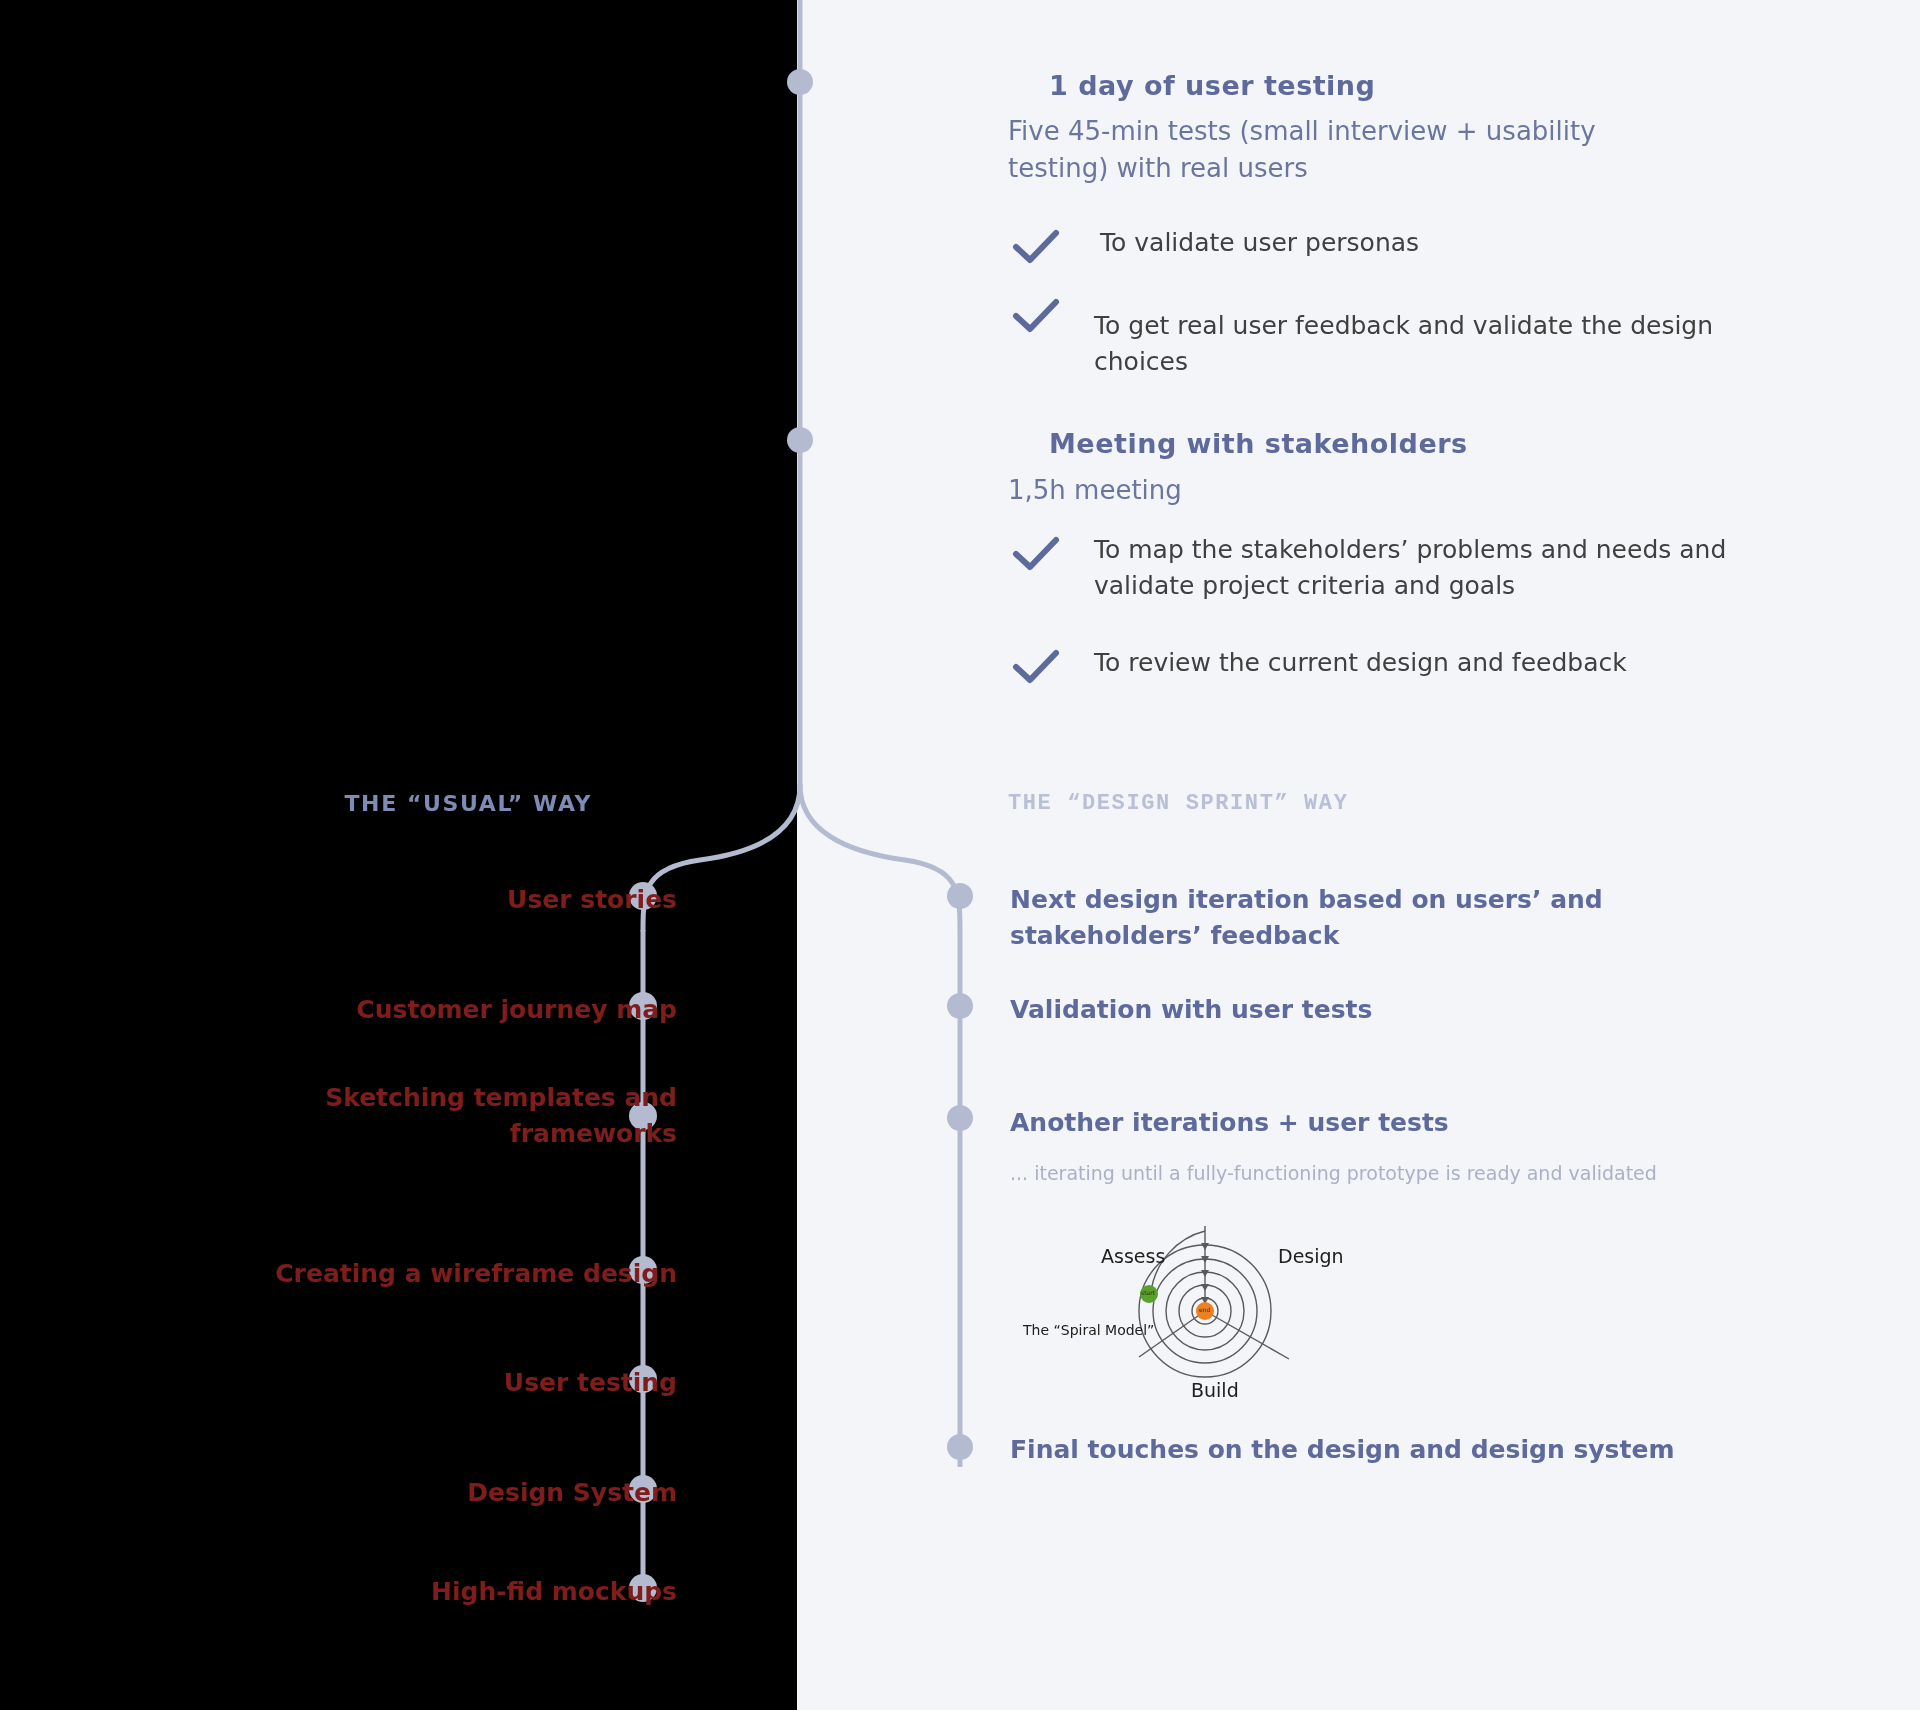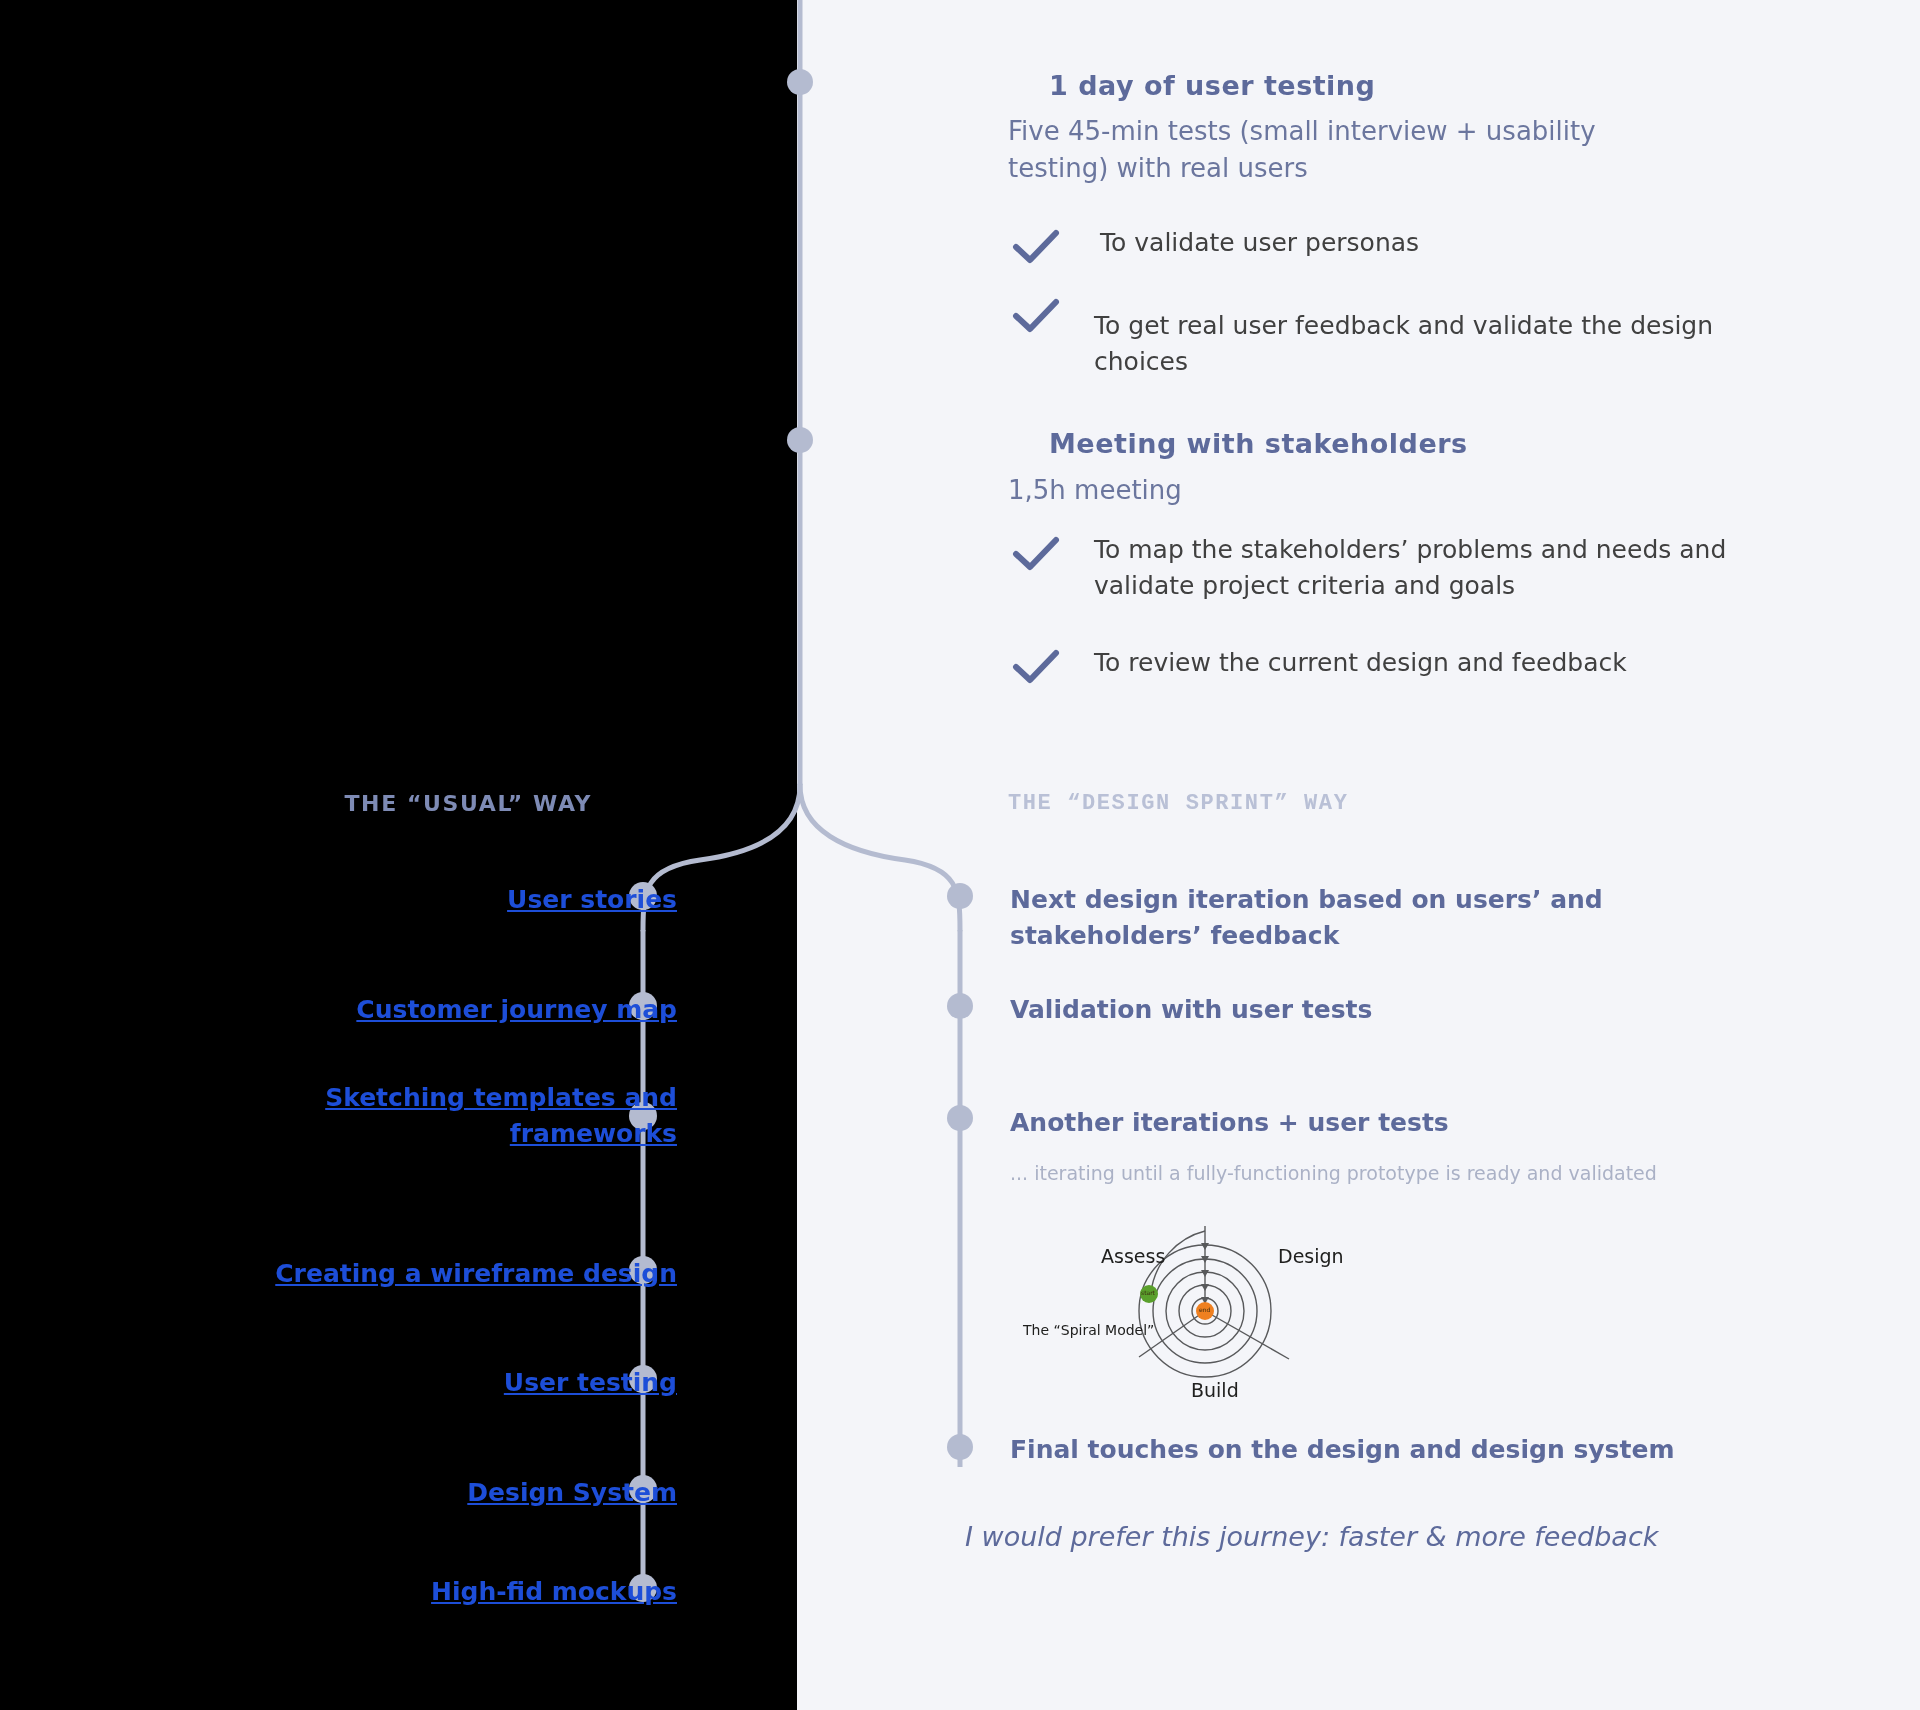--- a/index.html
+++ b/index.html
@@ -34,21 +34,21 @@
   
   .way-title{
     position:absolute;font-weight:bold;font-size:22px;letter-spacing:1.6px;
   }
   .way-title.left{color:#7e8bb5;text-align:right;}
   .way-title.right{color:#b9c0d6;text-align:left;font-family:Liberation Mono, monospace;}
 
   
   .left-item{
     position:absolute;text-align:right;font-weight:bold;font-size:25px;
-    color:#1d4ed8;line-height:1.42;right:1243px;text-decoration:underline;
+    color:#7f1d1d;line-height:1.42;right:1243px;
   }
   
   .right-item{
     position:absolute;left:1010px;font-weight:bold;font-size:25px;
     color:#5d6a9b;line-height:1.45;
   }
   .right-note{
     position:absolute;left:1010px;font-size:19px;color:#aab1c6;line-height:1.4;
   }
   .closing{
@@ -151,21 +151,20 @@
   <div class="left-item" style="top:1365px;margin-left:12px;">User testing</div>
   <div class="left-item" style="top:1475px;">Design System</div>
   <div class="left-item" style="top:1574px;">High-fid mockups</div>
 
   <div class="right-item" style="top:882px;width:640px;">Next design iteration based on users’ and stakeholders’ feedback</div>
   <div class="right-item" style="top:992px;">Validation with user tests</div>
   <div class="right-item" style="top:1105px;">Another iterations + user tests</div>
   <div class="right-note" style="top:1160px;width:780px;">... iterating until a fully-functioning prototype is ready and validated</div>
   <div class="right-item" style="top:1432px;">Final touches on the design and design system</div>
 
-  <div class="closing" style="top:1521px;">I would prefer this journey: faster &amp; more feedback</div>
 
   <div id="spiral">
     <svg width="400" height="190" viewBox="0 0 400 190">
       <g stroke="#58595b" fill="none" stroke-width="1.4">
         <circle cx="200" cy="89" r="13"></circle>
         <circle cx="200" cy="89" r="26"></circle>
         <circle cx="200" cy="89" r="39"></circle>
         <circle cx="200" cy="89" r="52"></circle>
         <circle cx="200" cy="89" r="66"></circle>
 

